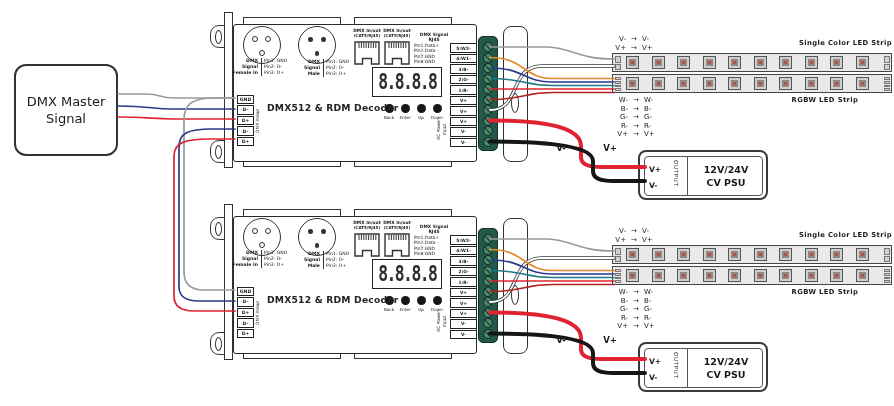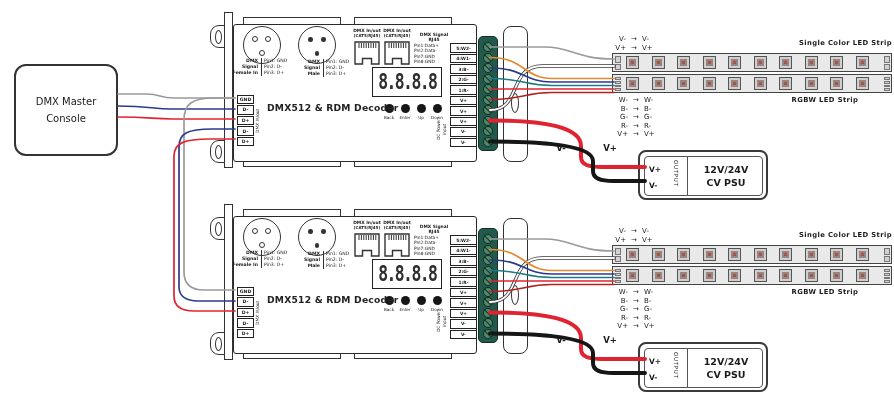--- a/index.html
+++ b/index.html
@@ -18,21 +18,21 @@
   .wdarkred{ stroke:#b32222; }
   .woutline{ stroke:#3a3a3a; stroke-width:3.4; }
   .wwhite  { stroke:#ffffff; stroke-width:1.8; }
   .pw { fill:none; stroke-width:4; stroke-linejoin:round; stroke-linecap:round; }
   .pred   { stroke:#e02330; }
   .pblack { stroke:#161616; }
 
   
   .console { left:14px; top:64px; width:104px; height:92px; border:2px solid #333; border-radius:12px;
              display:flex; flex-direction:column; align-items:center; justify-content:center;
-             font-size:10px; line-height:17px; z-index:2; background:#fff; text-align:center; }
+             font-size:13px; line-height:17px; z-index:2; background:#fff; text-align:center; }
 
   
   .decoder { position:absolute; width:330px; height:165px; z-index:1; }
   .ear { position:absolute; left:5px; width:17px; height:23px; border:1.5px solid #333; background:#fff;
          border-radius:9px 0 0 9px; display:flex; align-items:center; justify-content:center; }
   .ear-hole { width:7px; height:14px; border:1.3px solid #333; border-radius:50%; }
   .rail { position:absolute; left:19px; top:2px; width:9px; height:156px; border:1.5px solid #333; background:#fff; }
   .mtab { position:absolute; width:98px; height:8px; border:1.5px solid #333; background:#fff; z-index:0; }
   .case { position:absolute; left:28px; top:14px; width:244px; height:138px; border:1.5px solid #2a2a2a;
           border-radius:3px; background:#fff; z-index:1; }
@@ -136,21 +136,21 @@
     <path class="w wgray" d="M235,98 H214 C192,98 184,104 184,120 V272 C184,284 190,290 204,290 H235"></path>
     <path class="w wblue" d="M235,129 H212 C188,129 179,133 179,147 V287 C179,296 186,301 198,301 H235"></path>
     <path class="w wred" d="M235,139 H210 C184,139 174,143 174,156 V296 C174,306 181,311 194,311 H235"></path>
 
     <use href="#outwires"></use>
     <use href="#outwires" y="192"></use>
   </svg>
 
   <div class="abs console">
     <span>DMX Master</span>
-    <span>Console</span>
+    <span>Signal</span>
   </div>
 
   <div class="abs wlabel" style="left:549px;top:143px">V-</div>
   <div class="abs wlabel" style="left:598px;top:143px">V+</div>
   <div class="abs wlabel" style="left:549px;top:335px">V-</div>
   <div class="abs wlabel" style="left:598px;top:335px">V+</div>
 
 <div class="decoder" style="left: 205px; top: 10px;">
       <div class="ear" style="top:15px">
         <div class="ear-hole"></div>

